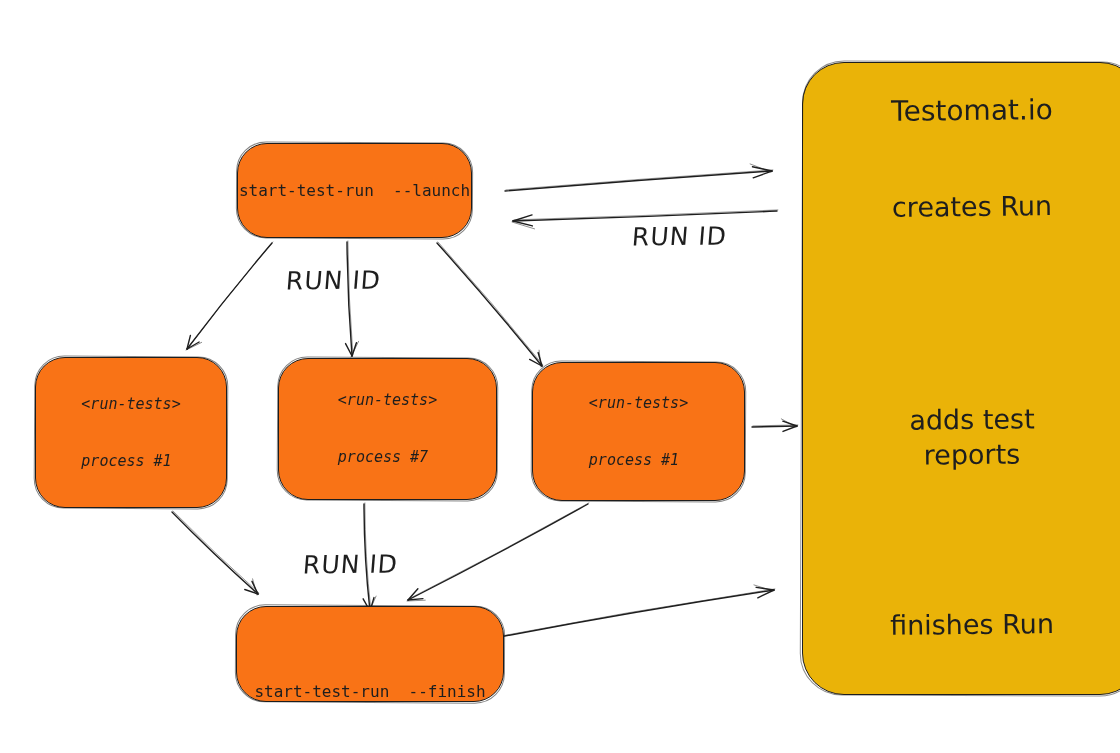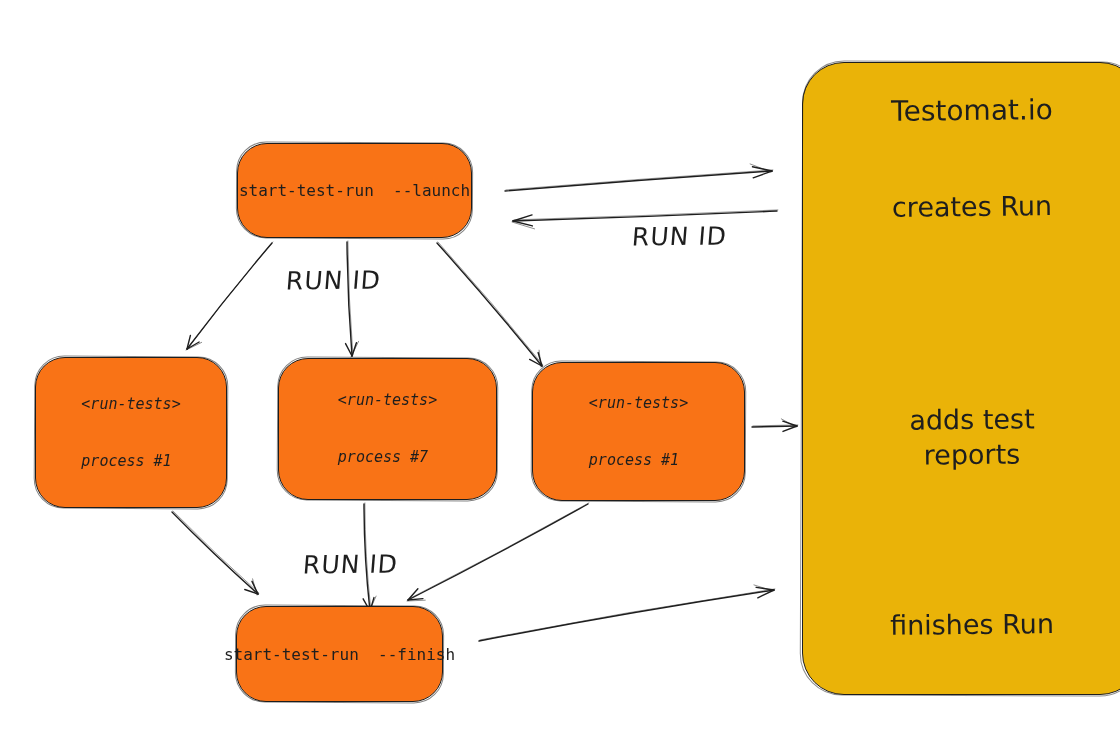--- a/index.html
+++ b/index.html
@@ -192,21 +192,21 @@
     </div>
   </div>
 
   <div class="node" style="left:532px; top:362px; width:213px; height:139px;">
     <div class="code-block">
       <div>&lt;run-tests&gt;</div>
       <div>process #1</div>
     </div>
   </div>
 
-  <div class="node" style="left:236px; top:606px; width:207px; height:96px;">
+  <div class="node" style="left:236px; top:606px; width:268px; height:96px;align-items:flex-end;">
     <span class="code" style="font-size:16px">start-test-run  --finish</span>
   </div>
 
   <div class="big-box">
     <div class="big-label hand" style="top:30px; font-size:28px;">Testomat.io</div>
     <div class="big-label hand" style="top:126px;">creates Run</div>
     <div class="big-label hand" style="top:339px;">adds test</div>
     <div class="big-label hand" style="top:374px;">reports</div>
     <div class="big-label hand" style="top:544px;">finishes Run</div>
   </div>

